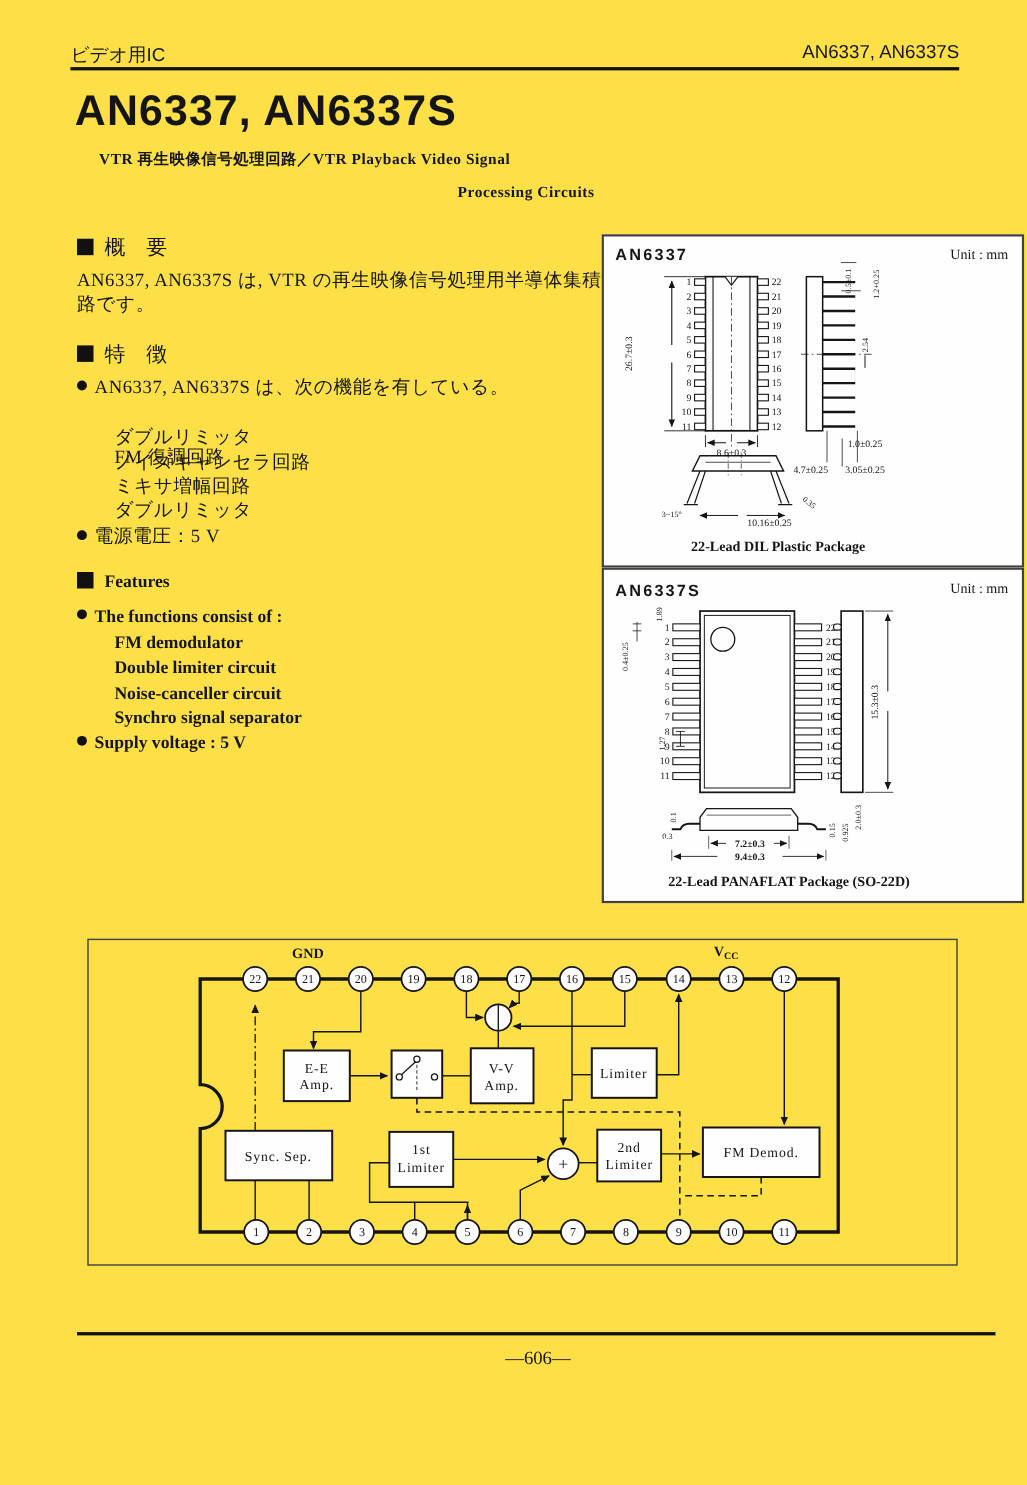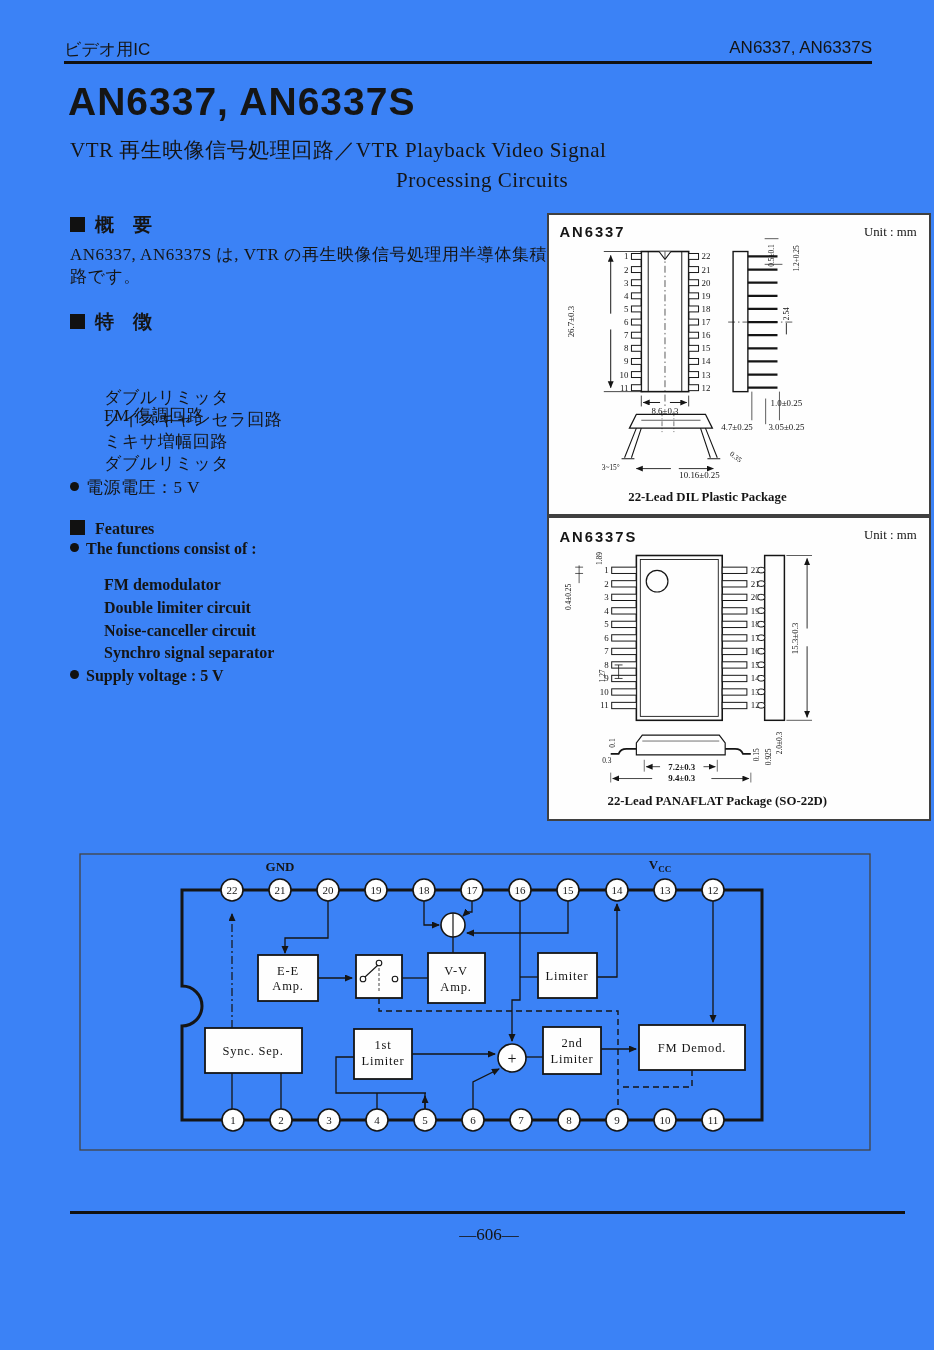--- a/index.html
+++ b/index.html
@@ -1,29 +1,29 @@
 <!DOCTYPE html>
 <html><head>
 <meta charset="utf-8">
 <style>
   html,body{margin:0;padding:0;background:#e8e8e8;}
-  .page{position:relative;width:934px;height:1350px;background:#3b82f6;
+  .page{position:relative;width:934px;height:1350px;background:#fde047;
         font-family:"Liberation Serif",serif;color:#151515;overflow:hidden;}
   .abs{position:absolute;}
   .sans{font-family:"Liberation Sans",sans-serif;}
   .mono{font-family:"Liberation Mono","DejaVu Sans Mono",monospace;}
   .sq{display:inline-block;width:15px;height:15px;background:#111;
       margin-right:10px;vertical-align:-1px;}
   .blt{display:inline-block;width:9px;height:9px;background:#111;border-radius:50%;
       margin-right:7px;vertical-align:2px;}
   .hdr-small{font-size:17px;}
   .rule{background:#111;}
   .doc-title{font-size:39px;font-weight:bold;letter-spacing:1px;}
-  .subtitle{font-size:21px;font-weight:normal;letter-spacing:.5px;}
-  .jp-head{font-size:19px;font-weight:bold;}
+  .subtitle{font-size:14px;font-weight:bold;letter-spacing:.5px;margin-left:20px;}
+  .jp-head{font-size:19px;font-weight:normal;}
   .jp-body{font-size:17px;letter-spacing:.5px;}
   .feat-line{font-size:16px;font-weight:bold;}
   .pkg-box{border:2px solid #404040;background:#fefefe;}
   .pkg-title{font-family:"Liberation Sans",sans-serif;font-weight:bold;
              font-size:16px;letter-spacing:2px;}
   .pkg-unit{font-size:13px;}
   svg text{fill:#151515;font-family:"Liberation Serif",serif;}
   .dimtxt{font-size:9px;}
   .dimtxt-s{font-size:7.5px;}
   .pinnum{font-size:9px;}
@@ -41,29 +41,30 @@
 
   <div class="abs sans doc-title" style="left:68px;top:80px;">AN6337, AN6337S</div>
   <div class="abs subtitle" style="left:70px;top:136px;">VTR 再生映像信号処理回路／VTR Playback Video Signal</div>
   <div class="abs subtitle" style="left:396px;top:168px;">Processing Circuits</div>
 
   <div class="abs jp-head" style="left:70px;top:212px;"><span class="sq"></span><span>概　要</span></div>
   <div class="abs jp-body" style="left:70px;top:243px;">AN6337, AN6337S は, VTR の再生映像信号処理用半導体集積回</div>
   <div class="abs jp-body" style="left:70px;top:265px;">路です。</div>
 
   <div class="abs jp-head" style="left:70px;top:309px;"><span class="sq"></span><span>特　徴</span></div>
+  <div class="abs jp-body" style="left:70px;top:340px;"><span class="blt"></span><span>AN6337, AN6337S は、次の機能を有している。</span></div>
   <div class="abs jp-body" style="left:104px;top:364px;margin-top:40px;">FM 復調回路</div>
   <div class="abs jp-body" style="left:104px;top:386px;">ダブルリミッタ</div>
   <div class="abs jp-body" style="left:104px;top:408px;">ノイズキャンセラ回路</div>
   <div class="abs jp-body" style="left:104px;top:430px;">ミキサ増幅回路</div>
   <div class="abs jp-body" style="left:104px;top:452px;">ダブルリミッタ</div>
   <div class="abs jp-body" style="left:70px;top:476px;"><span class="blt"></span><span>電源電圧：5 V</span></div>
 
   <div class="abs" style="left:70px;top:520px;font-size:16px;font-weight:bold;"><span class="sq"></span><span>Features</span></div>
-  <div class="abs feat-line" style="left:70px;top:540px;"><span class="blt"></span><span>The functions consist of :</span></div>
+  <div class="abs feat-line" style="left:70px;top:552px;"><span class="blt"></span><span>The functions consist of :</span></div>
   <div class="abs feat-line" style="left:104px;top:576px;">FM demodulator</div>
   <div class="abs feat-line" style="left:104px;top:599px;">Double limiter circuit</div>
   <div class="abs feat-line" style="left:104px;top:622px;">Noise-canceller circuit</div>
   <div class="abs feat-line" style="left:104px;top:644px;">Synchro signal separator</div>
   <div class="abs feat-line" style="left:70px;top:667px;"><span class="blt"></span><span>Supply voltage : 5 V</span></div>
 
   <div class="abs pkg-box" style="left:547px;top:213px;width:380px;height:299px;">
     <svg width="380" height="299" viewBox="0 0 384 303">
       <defs>
         <marker id="arrA" markerWidth="8" markerHeight="8" refX="6.5" refY="3" orient="auto" markerUnits="userSpaceOnUse">

